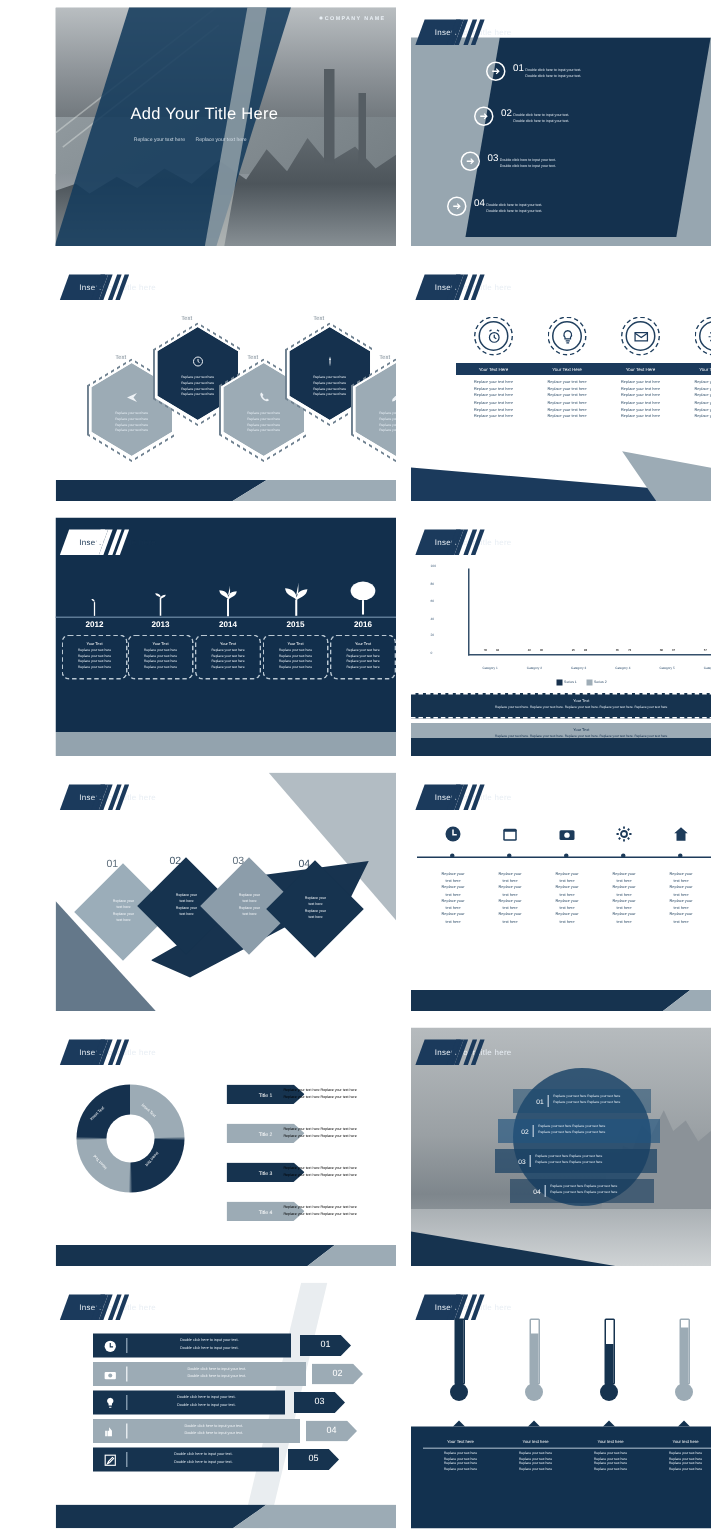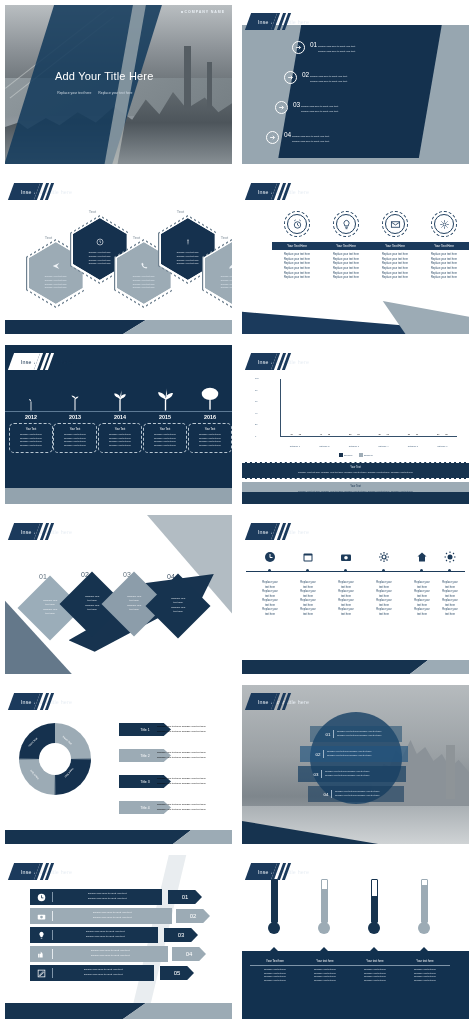--- a/index.html
+++ b/index.html
@@ -2,21 +2,21 @@
 <html><head>
 <meta charset="utf-8">
 <style>
   * { box-sizing: border-box; margin: 0; padding: 0; }
   body {
     width: 474px; height: 1025px;
     background: #ffffff;
     font-family: "Liberation Sans", sans-serif;
     overflow: hidden;
   }
-  .deck { display: grid; grid-template-columns: 237px 237px; grid-auto-rows: 170px; }
+  .deck { display: grid; grid-template-columns: 237px 237px; grid-auto-rows: 170px; padding-left: 32px; }
   .deck > .slide:nth-last-child(-n+2) { height: 175px; }
   .slide { position: relative; overflow: hidden; background: #ffffff; padding: 4px 4px; }
   .canvas { position: absolute; left: 5px; top: 5px; right: 5px; bottom: 6px; overflow: hidden; background: #fff; }
 
   
   .banner { position: absolute; left: 6px; top: 8px; height: 17px; display: flex; align-items: center; }
   .banner .bar {
     background: #1b3a5c; color: #e8eef4; height: 17px; padding: 0 16px 0 10px;
     display: flex; align-items: center; font-size: 5.3px; letter-spacing: .2px; white-space: nowrap;
     transform: skewX(-20deg);

